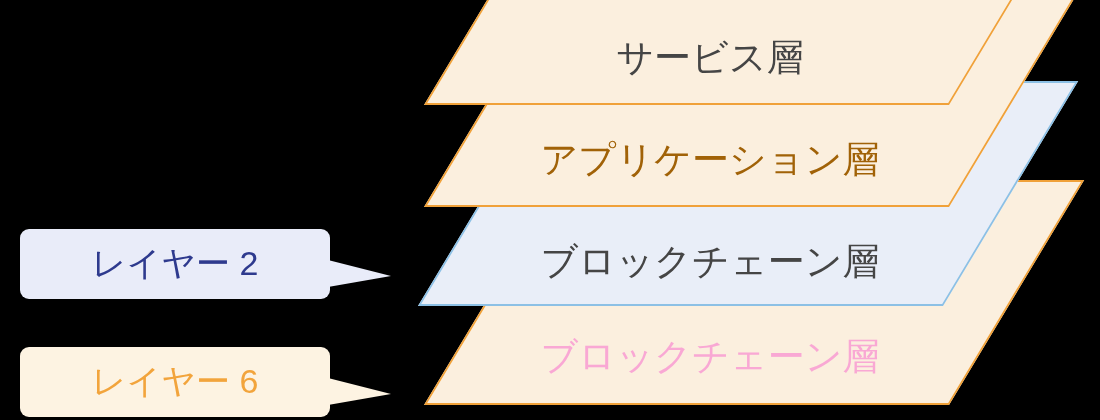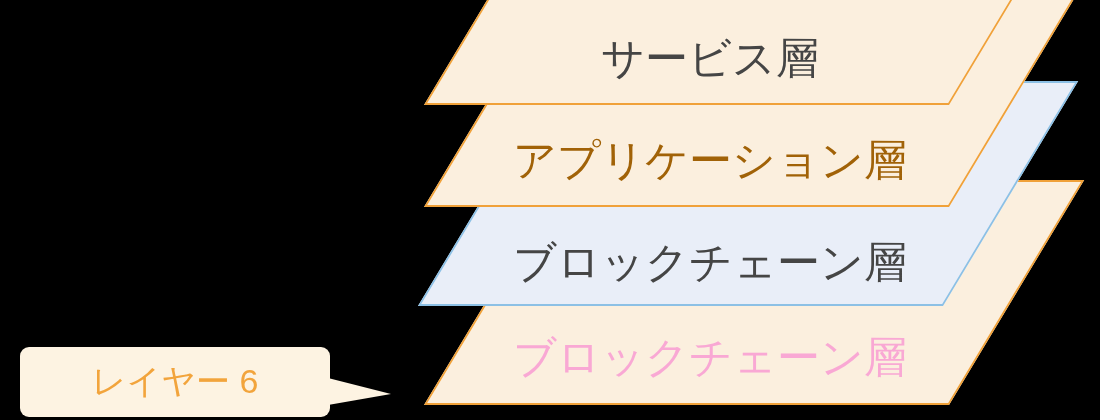--- a/index.html
+++ b/index.html
@@ -13,21 +13,21 @@
     position:absolute; width:521px; height:221px;
     border:2px solid; transform:skewX(-31deg); transform-origin:0 100%;
   }
   .l1{left:424px; top:-120px; z-index:40;}
   .l2{left:424px; top:-18px;  z-index:30;}
   .l3{left:418px; top:81px;   z-index:20;}
   .l4{left:424px; top:180px;  z-index:10;}
   
   .llabel{
     position:absolute; left:460px; width:500px; height:50px;
-    line-height:50px; text-align:center; font-size:43px; z-index:50;
+    line-height:50px; text-align:center; font-size:37px; z-index:50;
     white-space:nowrap;
   }
   .ll1{top:33px;} .ll2{top:135px;} .ll3{top:237px;} .ll4{top:332px;}
   
   .bubble{
     position:absolute; left:20px; width:310px; height:70px;
     border-radius:9px; z-index:60;
     display:flex; align-items:center; justify-content:center;
   }
   .b2{top:229px;} .b1{top:347px;}
@@ -42,20 +42,26 @@
   <div class="layer l1" style="background-color: rgb(251, 239, 222); border-color: rgb(240, 161, 57);"></div>
   <div class="layer l2" style="background-color: rgb(251, 239, 222); border-color: rgb(240, 161, 57);"></div>
   <div class="layer l3" style="background-color: rgb(233, 238, 248); border-color: rgb(140, 192, 229);"></div>
   <div class="layer l4" style="background-color: rgb(251, 239, 222); border-color: rgb(240, 161, 57);"></div>
 
   <div class="llabel ll1" style="color: rgb(69, 69, 69);">サービス層</div>
   <div class="llabel ll2" style="color: #a16207;">アプリケーション層</div>
   <div class="llabel ll3" style="color: rgb(69, 69, 69);">ブロックチェーン層</div>
   <div class="llabel ll4" style="color: #f9a8d4;">ブロックチェーン層</div>
 
+  <div class="bubble b2" style="background-color: rgb(233, 236, 249);">
+    <span class="bubble-text" style="color: rgb(46, 58, 142);">レイヤー 2</span>
+    <svg class="tail" width="64" height="28" viewBox="0 0 64 28">
+      <polygon points="0,0 63,16 0,27" fill="#E9ECF9"></polygon>
+    </svg>
+  </div>
 
   <div class="bubble b1" style="background-color: rgb(253, 243, 226);">
     <span class="bubble-text" style="color: rgb(242, 164, 60);">レイヤー 6</span>
     <svg class="tail" width="64" height="28" viewBox="0 0 64 28">
       <polygon points="0,0 63,16 0,27" fill="#FDF3E2"></polygon>
     </svg>
   </div>
 
 </div>
 

